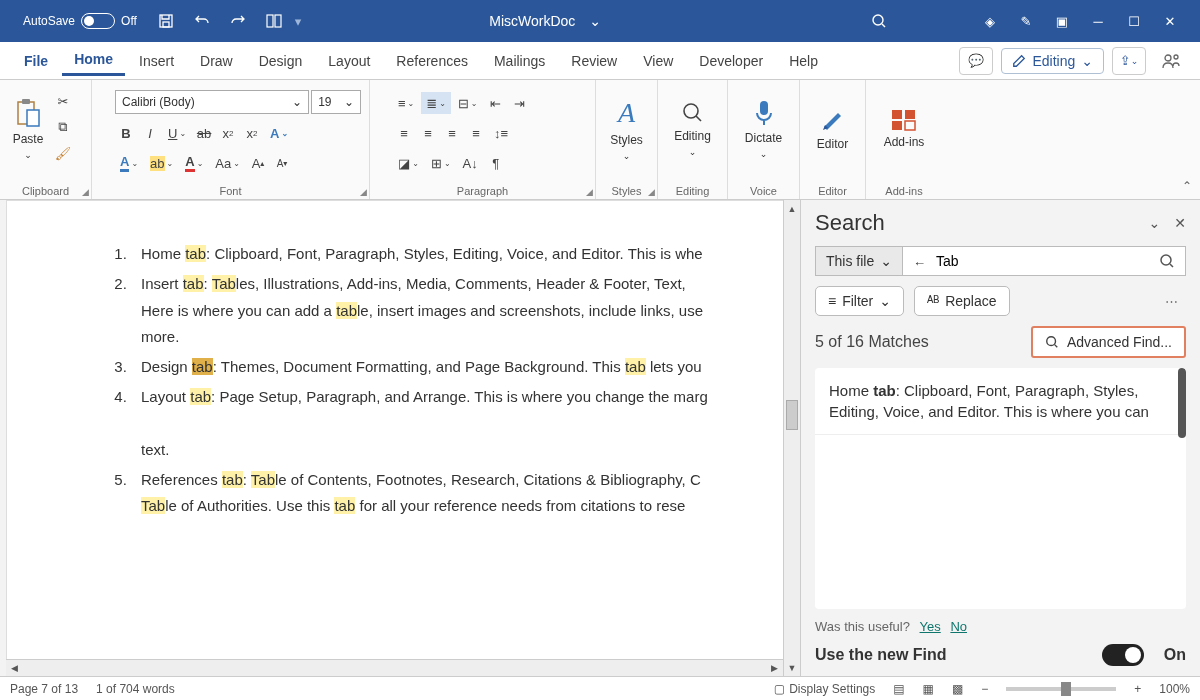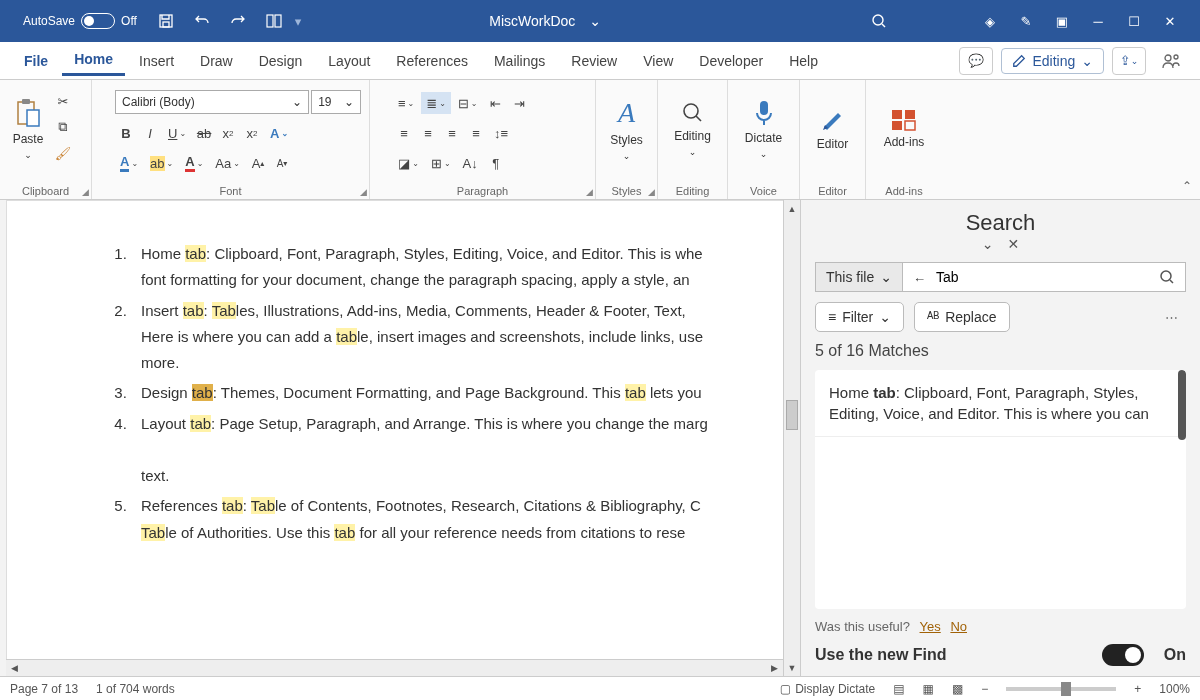--- a/index.html
+++ b/index.html
@@ -41,39 +41,39 @@
 .doc-zone li { margin-bottom: 4px; padding-left: 10px; }
 .hl { background: #fff2a8; }
 .hl-sel { background: #e0b04a; }
 .vscroll { position: absolute; right: 0; top: 0; bottom: 0; width: 17px; background: #eee; border-left: 1px solid #ccc; }
 .vscroll .ar { height: 17px; display: flex; align-items: center; justify-content: center; font-size: 9px; color: #555; cursor: pointer; }
 .vscroll .thumb { position: absolute; top: 200px; left: 2px; right: 2px; height: 30px; background: #ccc; border: 1px solid #aaa; cursor: pointer; }
 .hscroll { position: absolute; left: 6px; right: 17px; bottom: 0; height: 17px; background: #eee; border-top: 1px solid #ccc; display: flex; }
 .hscroll .ar { width: 17px; display: flex; align-items: center; justify-content: center; font-size: 9px; color: #555; cursor: pointer; }
 
 .searchpane { width: 400px; background: #f3f3f3; border-left: 1px solid #ccc; display: flex; flex-direction: column; padding: 10px 14px; gap: 10px; position: relative; }
-.sp-head { display: flex; align-items: center; justify-content: space-between; flex-direction: column; }
+.sp-head { display: flex; align-items: center; justify-content: space-between; }
 .sp-head h2 { font-size: 22px; font-weight: 400; }
 .sp-head .hicons { display: flex; gap: 14px; font-size: 14px; color: #555; cursor: pointer; }
 .sp-search { display: flex; }
 .sp-scope { background: #e9e9e9; border: 1px solid #bbb; padding: 6px 10px; cursor: pointer; display: flex; align-items: center; gap: 6px; font-size: 14px; border-right: none; }
 .sp-input { flex: 1; border: 1px solid #bbb; background: #fff; display: flex; align-items: center; padding: 0 10px; gap: 10px; }
 .sp-input input { border: none; outline: none; flex: 1; font-size: 14px; background: transparent; }
 .sp-actions { display: flex; gap: 10px; align-items: center; }
 .chipbtn { border: 1px solid #bbb; border-radius: 5px; background: #fff; padding: 6px 12px; display: flex; align-items: center; gap: 6px; cursor: pointer; font-size: 14px; }
 .sp-more { margin-left: auto; cursor: pointer; color: #555; padding: 4px 8px; }
 .matchrow { display: flex; justify-content: space-between; align-items: center; }
 .matchrow .count { font-size: 16px; color: #444; }
 .adv-find { border: 2px solid #e08060; border-radius: 3px; background: #fff; padding: 6px 12px; display: flex; align-items: center; gap: 8px; cursor: pointer; font-size: 14px; }
 .results { background: #fff; border-radius: 4px; flex: 1; overflow: hidden; display: flex; flex-direction: column; gap: 1px; position: relative; }
 .res-item { padding: 12px 14px; font-size: 15px; line-height: 1.4; border-bottom: 1px solid #eee; cursor: pointer; }
 .res-item b { font-weight: 700; }
 .res-scroll { position: absolute; right: 0; top: 0; width: 8px; height: 70px; background: #555; border-radius: 4px; cursor: pointer; }
 .useful { font-size: 13px; color: #666; }
-.useful a { color: #a16207; text-decoration: underline; cursor: pointer; margin-left: 6px; }
+.useful a { color: #0f766e; text-decoration: underline; cursor: pointer; margin-left: 6px; }
 .newfind { display: flex; align-items: center; justify-content: space-between; font-size: 16px; font-weight: 600; }
 .toggle { width: 42px; height: 22px; background: #222; border-radius: 11px; position: relative; cursor: pointer; }
 .toggle::after { content: ""; width: 16px; height: 16px; background: #fff; border-radius: 50%; position: absolute; right: 3px; top: 3px; }
 
 .statusbar { height: 24px; background: #fff; border-top: 1px solid #ccc; display: flex; align-items: center; padding: 0 10px; font-size: 12px; color: #555; gap: 18px; }
 .statusbar .sp { flex: 1; }
 .slider { width: 110px; height: 4px; background: #ccc; position: relative; }
 .slider::after { content: ""; width: 10px; height: 14px; background: #888; position: absolute; left: 50%; top: -5px; cursor: pointer; }
 svg { display: block; }
 </style>
@@ -324,21 +324,21 @@
   </div>
   <div style="flex:1;position:relative">
       <span style="position:absolute;right:8px;bottom:6px;font-size:12px;color:#666;cursor:pointer">⌃</span>
     </div>
 </div>
 
 <div class="workarea">
   <div class="doc-zone">
     <div class="page">
       <ol>
-        <li><span>Home </span><span class="hl">tab</span><span>: Clipboard, Font, Paragraph, Styles, Editing, Voice, and Editor. This is whe</span><br><span>font formatting for your document, change the paragraph spacing, apply a style, an</span></li>
+        <li><span>Home </span><span class="hl">tab</span><span>: Clipboard, Font, Paragraph, Styles, Editing, Voice, and Editor. This is whe</span><br></li>
         <li><span>Insert </span><span class="hl">tab</span><span>: </span><span class="hl">Tab</span><span>les, Illustrations, Add-ins, Media, Comments, Header &amp; Footer, Text,</span><br><span>Here is where you can add a </span><span class="hl">tab</span><span>le, insert images and screenshots, include links, use</span><br><span>more.</span></li>
         <li><span>Design </span><span class="hl-sel">tab</span><span>: Themes, Document Formatting, and Page Background. This </span><span class="hl">tab</span><span> lets you</span><br></li>
         <li><span>Layout </span><span class="hl">tab</span><span>: Page Setup, Paragraph, and Arrange. This is where you change the marg</span><br><br><span>text.</span></li>
         <li><span>References </span><span class="hl">tab</span><span>: </span><span class="hl">Tab</span><span>le of Contents, Footnotes, Research, Citations &amp; Bibliography, C</span><br><span class="hl">Tab</span><span>le of Authorities. Use this </span><span class="hl">tab</span><span> for all your reference needs from citations to rese</span></li>
       </ol>
     </div>
     <div class="vscroll">
       <div class="ar">▲</div>
       <div class="thumb"></div>
       <div class="ar" style="position:absolute;bottom:0;left:0;right:0">▼</div>
@@ -381,20 +381,27 @@
           <span>⌄</span>
         </div>
       <div class="chipbtn">
           <span>ᴬᴮ</span>
           <span>Replace</span>
         </div>
       <div class="sp-more">⋯</div>
     </div>
     <div class="matchrow">
       <div class="count">5 of 16 Matches</div>
+      <div class="adv-find">
+        <svg width="14" height="14" viewBox="0 0 16 16" fill="none" stroke="#444" stroke-width="1.6">
+            <circle cx="7" cy="7" r="5"></circle>
+            <path d="M11 11l3 3"></path>
+          </svg>
+        <span>Advanced Find...</span>
+      </div>
     </div>
     <div class="results">
       <div class="res-item"><span>Home </span><b>tab</b><span>: Clipboard, Font, Paragraph, Styles, Editing, Voice, and Editor. This is where you can</span></div>
       <div class="res-scroll"></div>
     </div>
     <div class="useful">
       <span>Was this useful?</span>
       <a>Yes</a>
       <a>No</a>
     </div>
@@ -405,21 +412,21 @@
         <span>On</span>
       </div>
     </div>
   </div>
 </div>
 
 <div class="statusbar">
   <span>Page 7 of 13</span>
   <span>1 of 704 words</span>
   <div class="sp"></div>
-  <span style="display:flex;align-items:center;gap:4px">▢ <span>Display Dictate</span></span>
+  <span style="display:flex;align-items:center;gap:4px">▢ <span>Display Settings</span></span>
   <span>▤</span>
   <span>▦</span>
   <span>▩</span>
   <span>−</span>
   <div class="slider"></div>
   <span>+</span>
   <span>100%</span>
 </div>
 
 </body></html>

